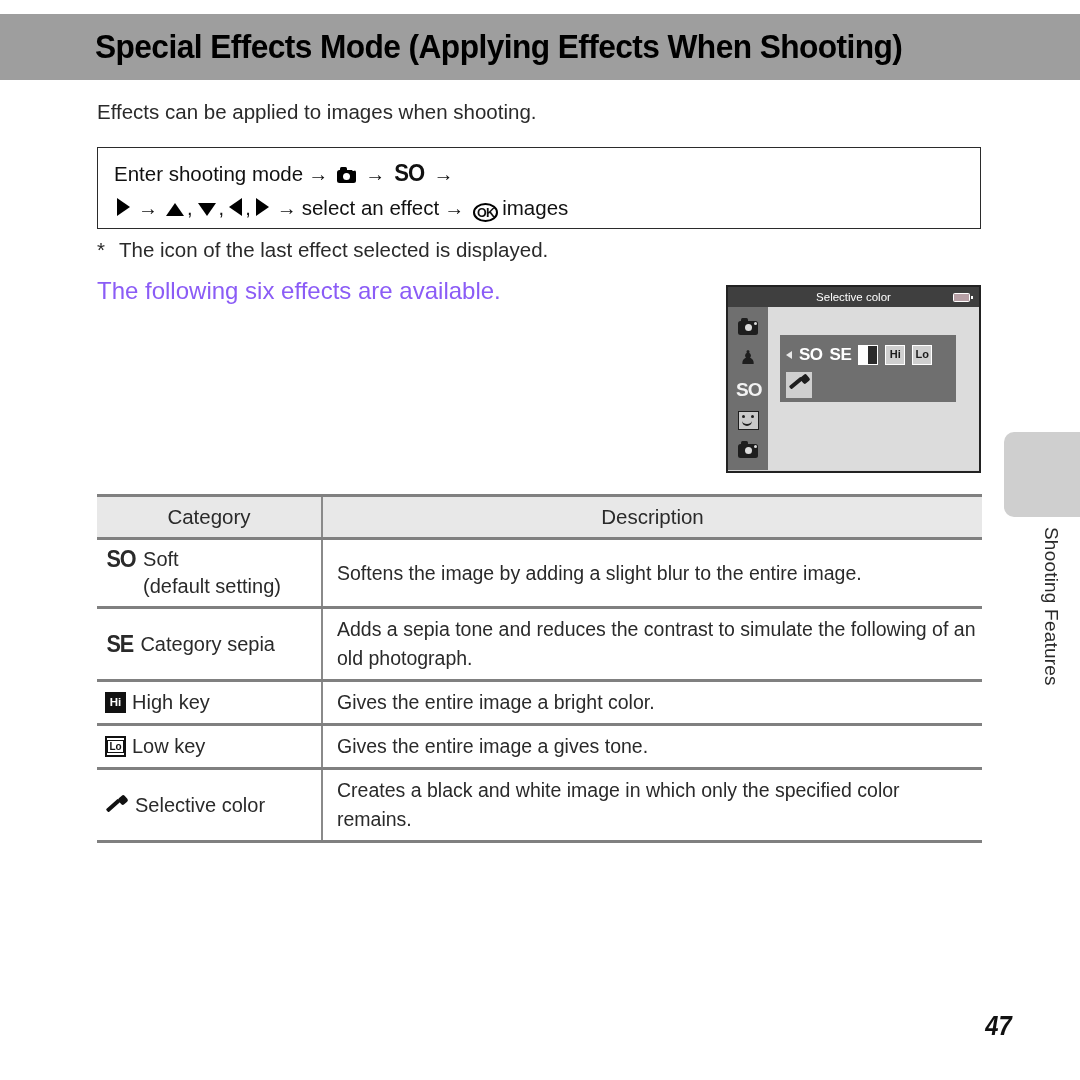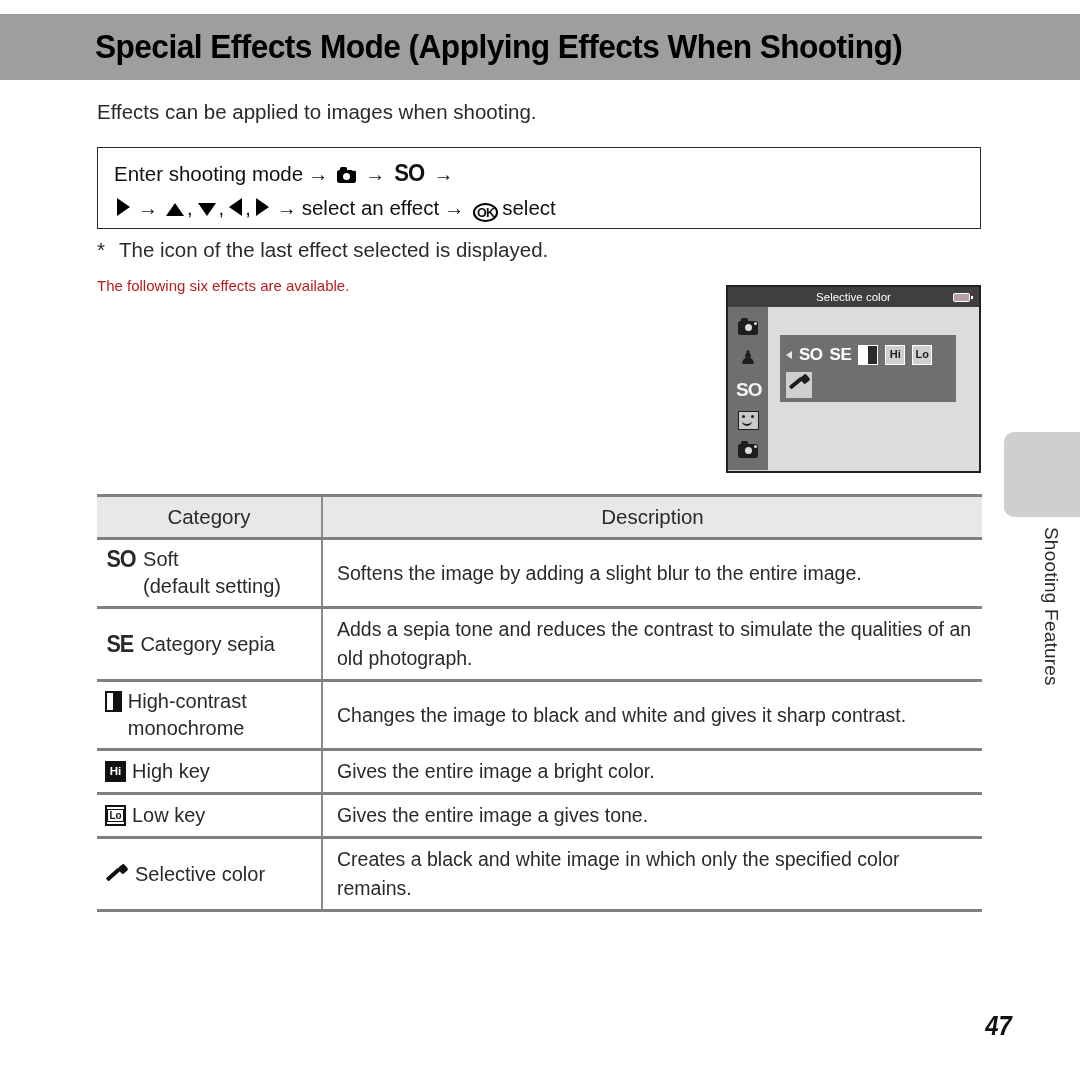--- a/index.html
+++ b/index.html
@@ -165,22 +165,22 @@
     position: absolute;
     left: 97px; top: 238px;
     font-size: 20.5px;
     color: #2a2a2a;
     display: flex;
   }
   .footnote .star { width: 22px; }
   .lead {
     position: absolute;
     left: 97px; top: 277px;
-    font-size: 15px;
-    color: #b91c1c;
+    font-size: 24px;
+    color: #8b5cf6;
   }
 
   
   .lcd {
     position: absolute;
     left: 726px; top: 285px;
     width: 255px; height: 188px;
     border: 2.5px solid #222;
     box-sizing: border-box;
     background: #d6d6d6;
@@ -422,21 +422,21 @@
     <span class="comma">,</span>
     <span class="tri tri-d"></span>
     <span class="comma">,</span>
     <span class="tri tri-l"></span>
     <span class="comma">,</span>
     <span class="tri tri-r"></span>
     <span class="arrow">→</span>
     <span>select an effect</span>
     <span class="arrow">→</span>
     <span class="ico-ok">OK</span>
-    <span>select</span>
+    <span>images</span>
   </div>
 
 </div>
 
 <div class="footnote">
   <span class="star">*</span>
   <span>The icon of the last effect selected is displayed.</span>
 </div>
 <div class="lead">The following six effects are available.</div>
 
@@ -514,32 +514,23 @@
       <td class="c-desc">Softens the image by adding a slight blur to the entire image.</td>
     </tr>
 
     <tr>
       <td class="c-cat">
         <div class="cat-cell">
           <span class="t-so">SE</span>
           <span class="cat-label">Category sepia</span>
         </div>
       </td>
-      <td class="c-desc">Adds a sepia tone and reduces the contrast to simulate the qualities of an old photograph.</td>
+      <td class="c-desc">Adds a sepia tone and reduces the contrast to simulate the following of an old photograph.</td>
     </tr>
 
-    <tr>
-      <td class="c-cat">
-        <div class="cat-cell">
-          <span class="t-half"></span>
-          <span class="cat-label">High-contrast monochrome</span>
-        </div>
-      </td>
-      <td class="c-desc">Changes the image to black and white and gives it sharp contrast.</td>
-    </tr>
 
     <tr>
       <td class="c-cat">
         <div class="cat-cell">
           <span class="t-box">Hi</span>
           <span class="cat-label">High key</span>
         </div>
       </td>
       <td class="c-desc">Gives the entire image a bright color.</td>
     </tr>

